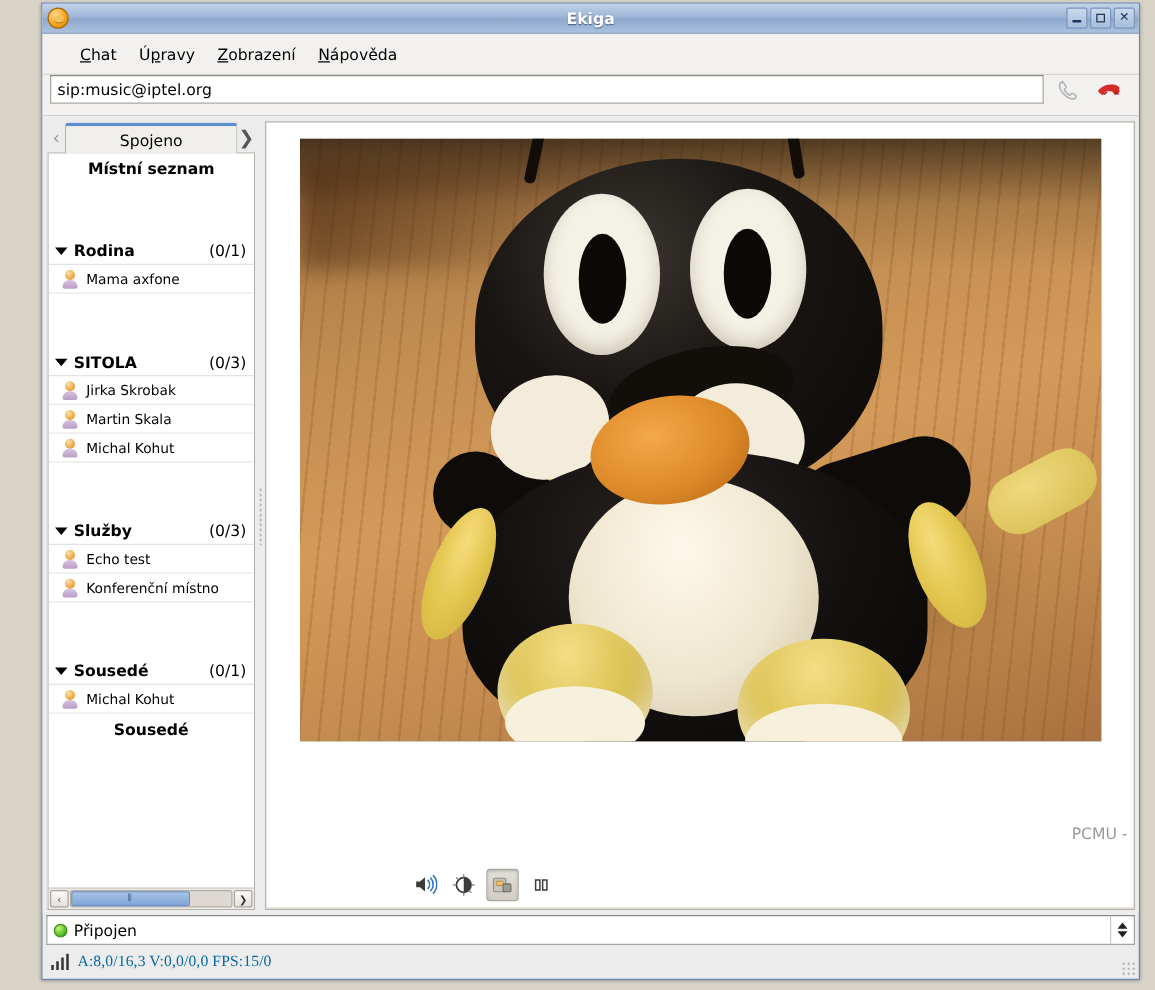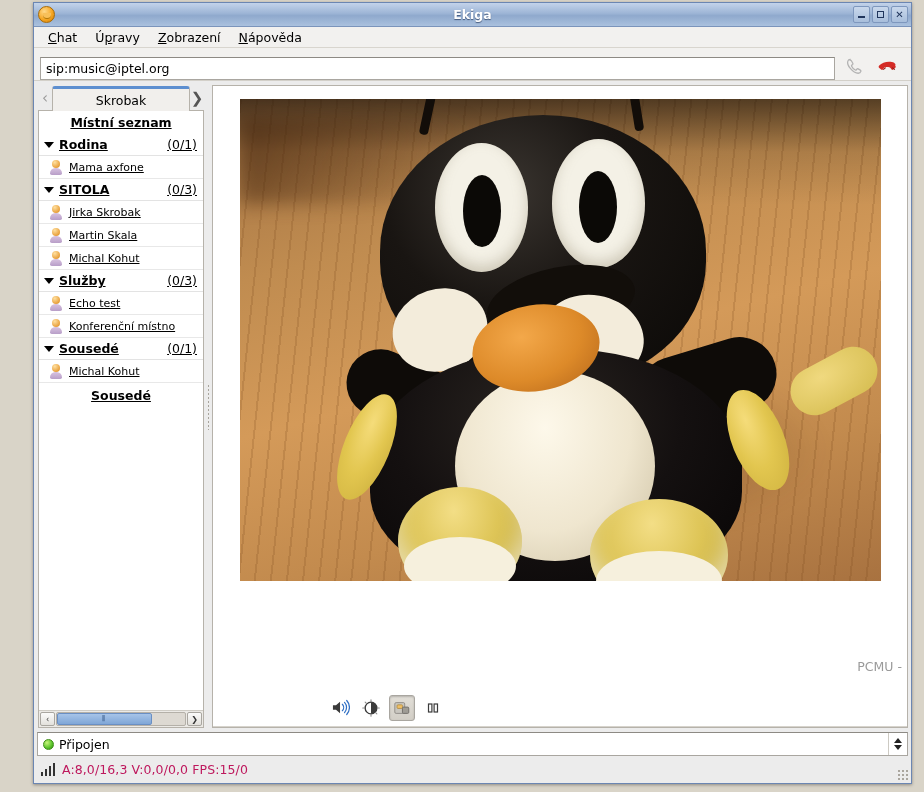--- a/index.html
+++ b/index.html
@@ -58,35 +58,35 @@
     font-size: 9px; color: #20355c; cursor: pointer;
     position: relative;
   }
   .win-btn .gl { display:block; }
   .glyph-min { width: 7px; height: 2px; background: #20355c; margin-top: 5px; }
   .glyph-max { width: 7px; height: 7px; border: 1.5px solid #20355c; }
   .glyph-close { font-size: 10px; line-height: 9px; font-weight: bold; }
 
   
   #menubar {
-    height: 21px; background: #f2f1ef;
+    height: 33px; background: #f2f1ef;
     border-bottom: 1px solid #d8d5ce;
-    display: flex; align-items: center; padding-left: 5px;
+    display: flex; align-items: center; padding-left: 21px;
     flex: 0 0 auto;
   }
   .menu-item {
     padding: 3px 9px; font-size: 12.5px; color: #000; cursor: default;
   }
   .mn { text-decoration: underline; }
 
   
   #uribar {
     height: 33px; background: #f2f1ef;
     border-bottom: 1px solid #d3d0c9;
-    display: flex; align-items: flex-end; gap: 6px;
+    display: flex; align-items: flex-start; gap: 6px;
     padding: 0 8px 0 6px;
     flex: 0 0 auto;
   }
   #uri-input {
     flex: 1 1 auto; height: 23px;
     background: #fff; border: 1px solid #a9a6a0;
     border-top-color: #8d8a84;
     font-family: "DejaVu Sans", "Liberation Sans", sans-serif;
     font-size: 12.5px; color: #000;
     padding: 0 5px; outline: none;
@@ -134,31 +134,32 @@
   }
   #listframe {
     flex: 1 1 auto; min-height: 0;
     background: #fff;
     border: 1px solid #b6b2aa; border-top: none;
     display: flex; flex-direction: column;
     position: relative;
   }
   #contactlist {
     flex: 1 1 auto; overflow: hidden;
-    background: #fff; padding-top: 1px; text-decoration: underline;
+    background: #fff; padding-top: 1px;
   }
   .roster-title {
     text-align: center; font-weight: bold; font-size: 12.5px;
     padding: 3px 0 4px 0; color: #000;
   }
   .group-row {
     display: flex; align-items: center;
     height: 22px; padding: 0 6px 0 5px;
     border-bottom: 1px solid #e3e3e3;
     cursor: pointer;
+    margin-top: 44px;
   }
   .tri {
     width: 0; height: 0; margin-right: 5px;
     border-left: 5px solid transparent;
     border-right: 5px solid transparent;
     border-top: 6px solid #000;
     flex: 0 0 auto;
   }
   .group-name { font-weight: bold; font-size: 12.5px; color: #000; }
   .group-count { margin-left: auto; font-size: 12.5px; color: #000; }
@@ -404,21 +405,21 @@
   .ca.dn { border-top: 5px solid #222; }
 
   #infobar {
     height: 27px; flex: 0 0 auto;
     display: flex; align-items: center;
     padding: 0 4px 0 7px; gap: 7px;
     position: relative;
   }
   .stats-icon { width: 14px; height: 13px; display: flex; align-items: flex-end; gap: 1.5px; }
   .stats-icon i { display:block; width: 3px; background: #333; }
-  #stats-text { font-size: 12.5px; color: #be185d; letter-spacing: .1px; }
+  #stats-text { font-size: 12.5px; color: #0369a1; letter-spacing: .1px; font-family: Liberation Serif, serif; }
   #grip {
     position: absolute; right: 2px; bottom: 2px;
     width: 12px; height: 12px;
     background-image: radial-gradient(circle, #a8a49c 0.7px, transparent 1px);
     background-size: 4px 4px;
   }
 </style>
 </head>
 <body>
 
@@ -461,21 +462,21 @@
       </svg>
     </div>
   </div>
 
   <div id="body">
 
     <div id="leftpane">
       <div id="tabstrip">
         <div class="tab-arrow left">‹</div>
         <div id="tab-kontakty">
-          <span>Skrobak</span>
+          <span>Spojeno</span>
         </div>
         <div class="tab-arrow">❯</div>
       </div>
 
       <div id="listframe">
         <div id="contactlist">
           <div class="roster-title">Místní seznam</div>
 
           <div class="group-row">
             <span class="tri"></span>

